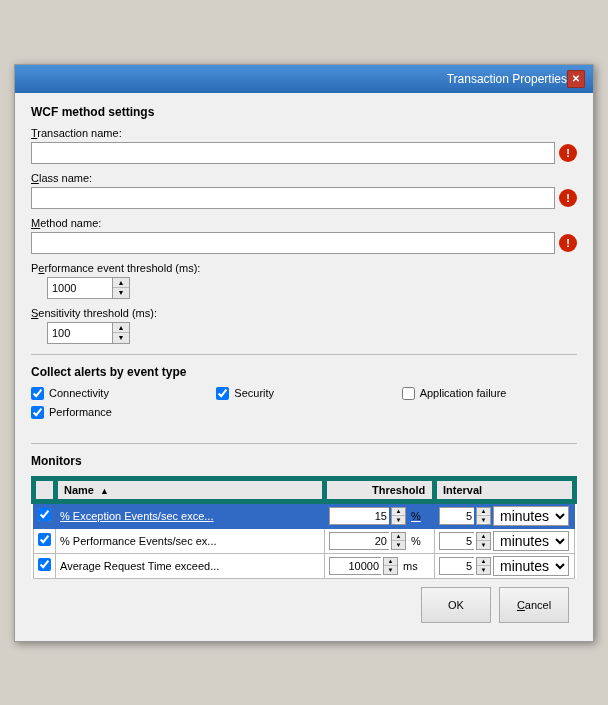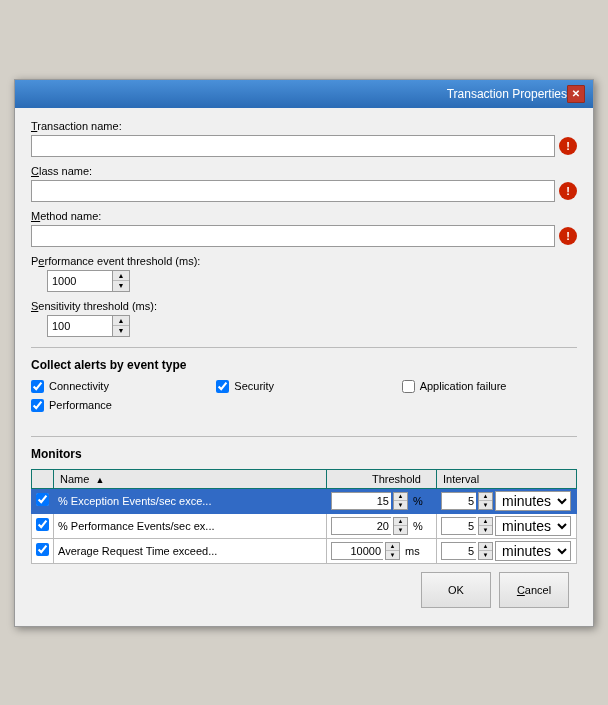--- a/index.html
+++ b/index.html
@@ -157,37 +157,38 @@
     }
     .monitors-table {
       width: 100%;
       border-collapse: collapse;
       border: 1px solid #aaa;
       background: white;
       font-size: 11px;
     }
     .monitors-table th {
       background: #e8e8e8;
-      border: 1px solid #0f766e;
+      border: 5px solid #0f766e;
       padding: 3px 6px;
       text-align: left;
-      font-weight: normal;
+      font-weight: bold;
       font-size: 11px;
     }
     .monitors-table td {
       border: 1px solid #bbb;
       padding: 2px 4px;
       vertical-align: middle;
     }
     .monitor-row-selected {
       background: #316ac5;
       color: white;
     }
     .monitor-row-selected td {
       border-color: #316ac5;
+      text-decoration: underline;
     }
     .threshold-cell {
       display: flex;
       align-items: center;
       gap: 2px;
     }
     .threshold-num {
       width: 60px;
       height: 18px;
       border: 1px solid #999;
@@ -278,20 +279,21 @@
 <div class="dialog">
 
   <div class="title-bar">
     <div style="width:18px;"></div>
     <span class="title-bar-text">Transaction Properties</span>
     <div class="close-btn">✕</div>
   </div>
 
   <div class="dialog-body">
 
+    <div class="section-title">WCF method settings</div>
 
     <div class="field-label">
       <span class="underline">T</span><span>ransaction name:</span>
     </div>
     <div class="input-row">
       <input class="text-input" type="text" value="" style="">
       <div class="error-icon">!</div>
     </div>
 
     <div class="field-label">

